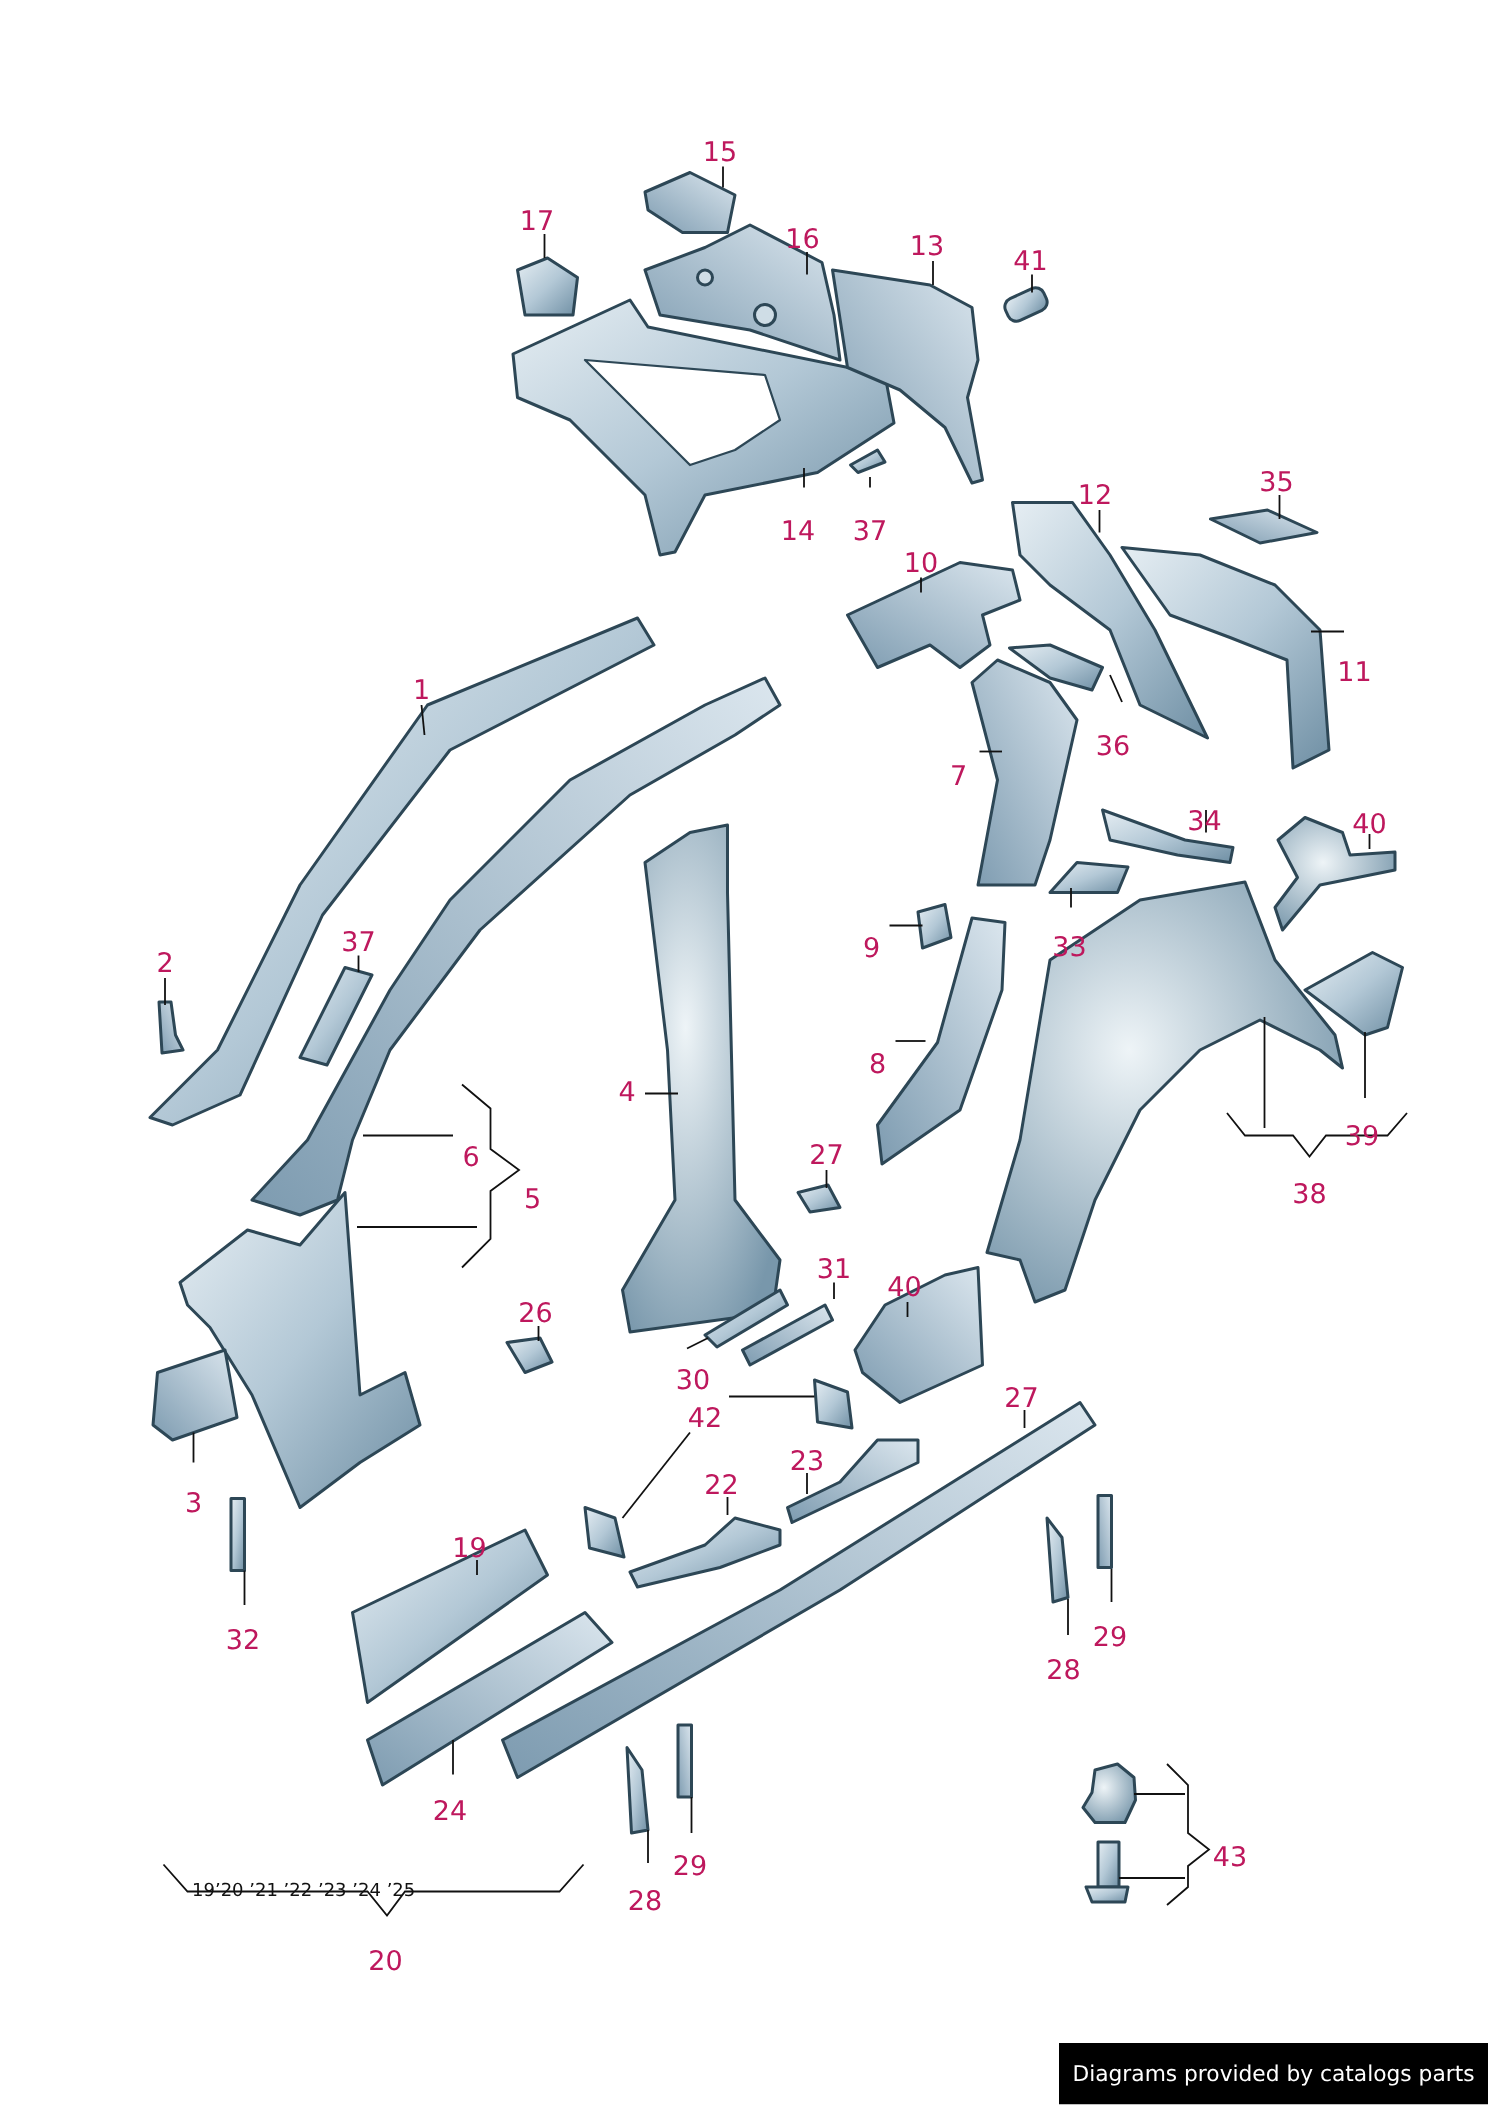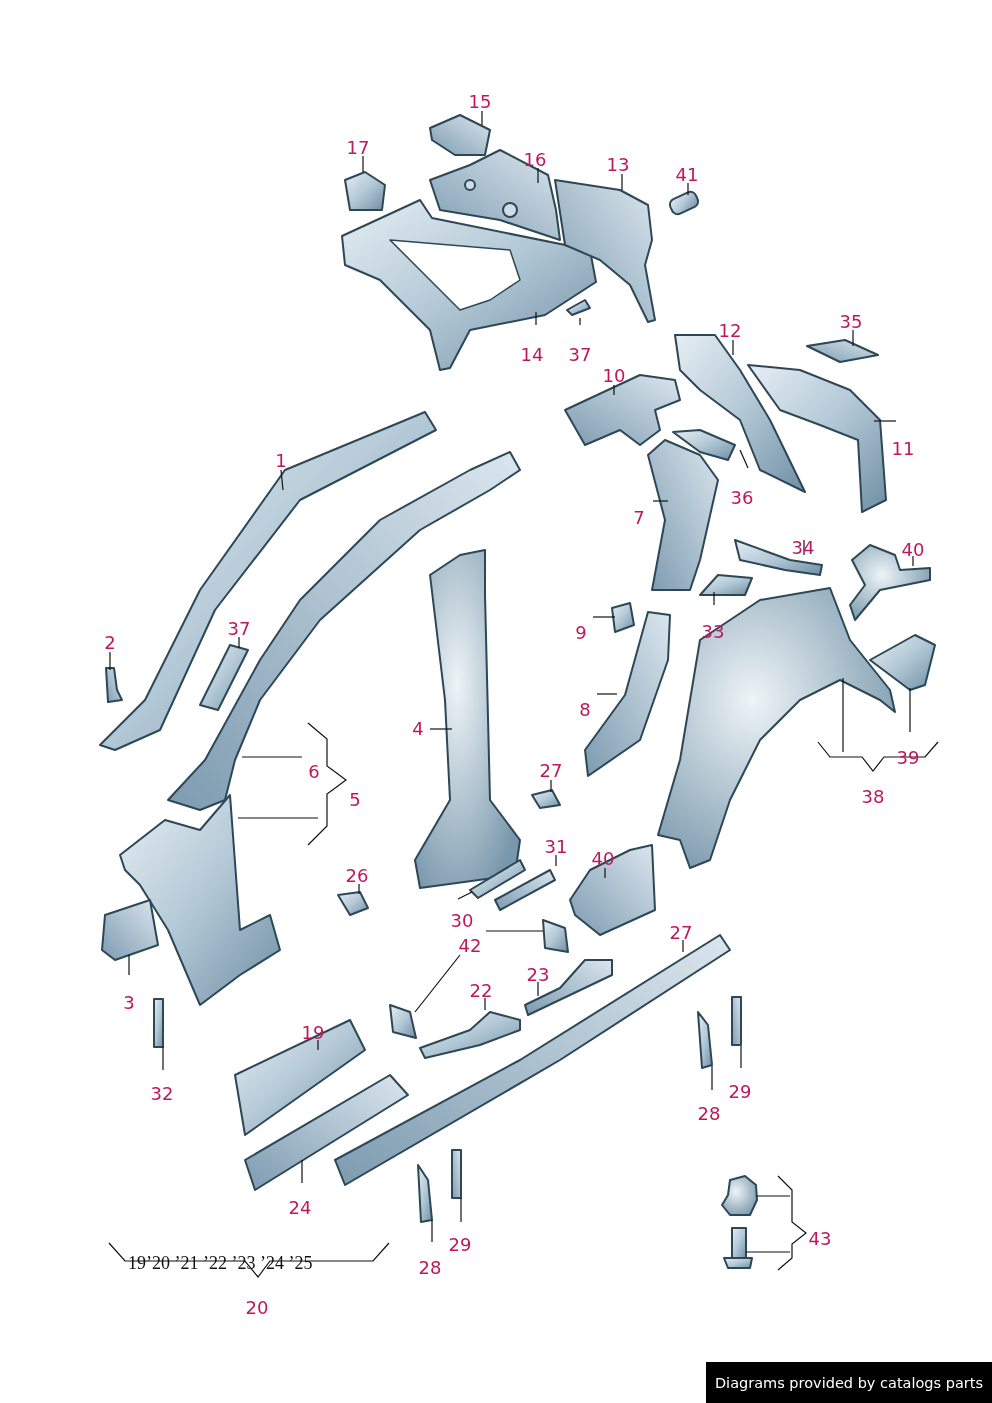--- a/index.html
+++ b/index.html
@@ -1,20 +1,20 @@
 <!DOCTYPE html>
 <html><head>
 <meta charset="utf-8">
 <style>
   html,body{margin:0;padding:0;background:#ffffff;}
   body{width:992px;height:1403px;position:relative;overflow:hidden;font-family:"DejaVu Sans","Liberation Sans",sans-serif;}
   #canvas{position:absolute;left:0;top:0;width:992px;height:1403px;}
   .lbl{position:absolute;font-size:18px;color:#be185d;line-height:1;white-space:nowrap;transform:translate(-50%,-50%);}
   .footer{position:absolute;right:0;bottom:0;width:286px;height:41px;background:#000;color:#fff;font-size:14.5px;display:flex;align-items:center;justify-content:center;}
-  .seq{position:absolute;font-size:18px;color:#111;white-space:nowrap;letter-spacing:0px;font-family:Liberation Serif, serif;}
+  .seq{position:absolute;font-size:12px;color:#111;white-space:nowrap;letter-spacing:0px;}
 </style>
 </head>
 <body>
 
 <svg id="canvas" viewBox="0 0 992 1403" xmlns="http://www.w3.org/2000/svg">
   <defs>
     <linearGradient id="g1" x1="0" y1="0" x2="1" y2="1">
       <stop offset="0" stop-color="#e6eef3"></stop>
       <stop offset="0.5" stop-color="#b3c8d6"></stop>
       <stop offset="1" stop-color="#6f8fa4"></stop>

